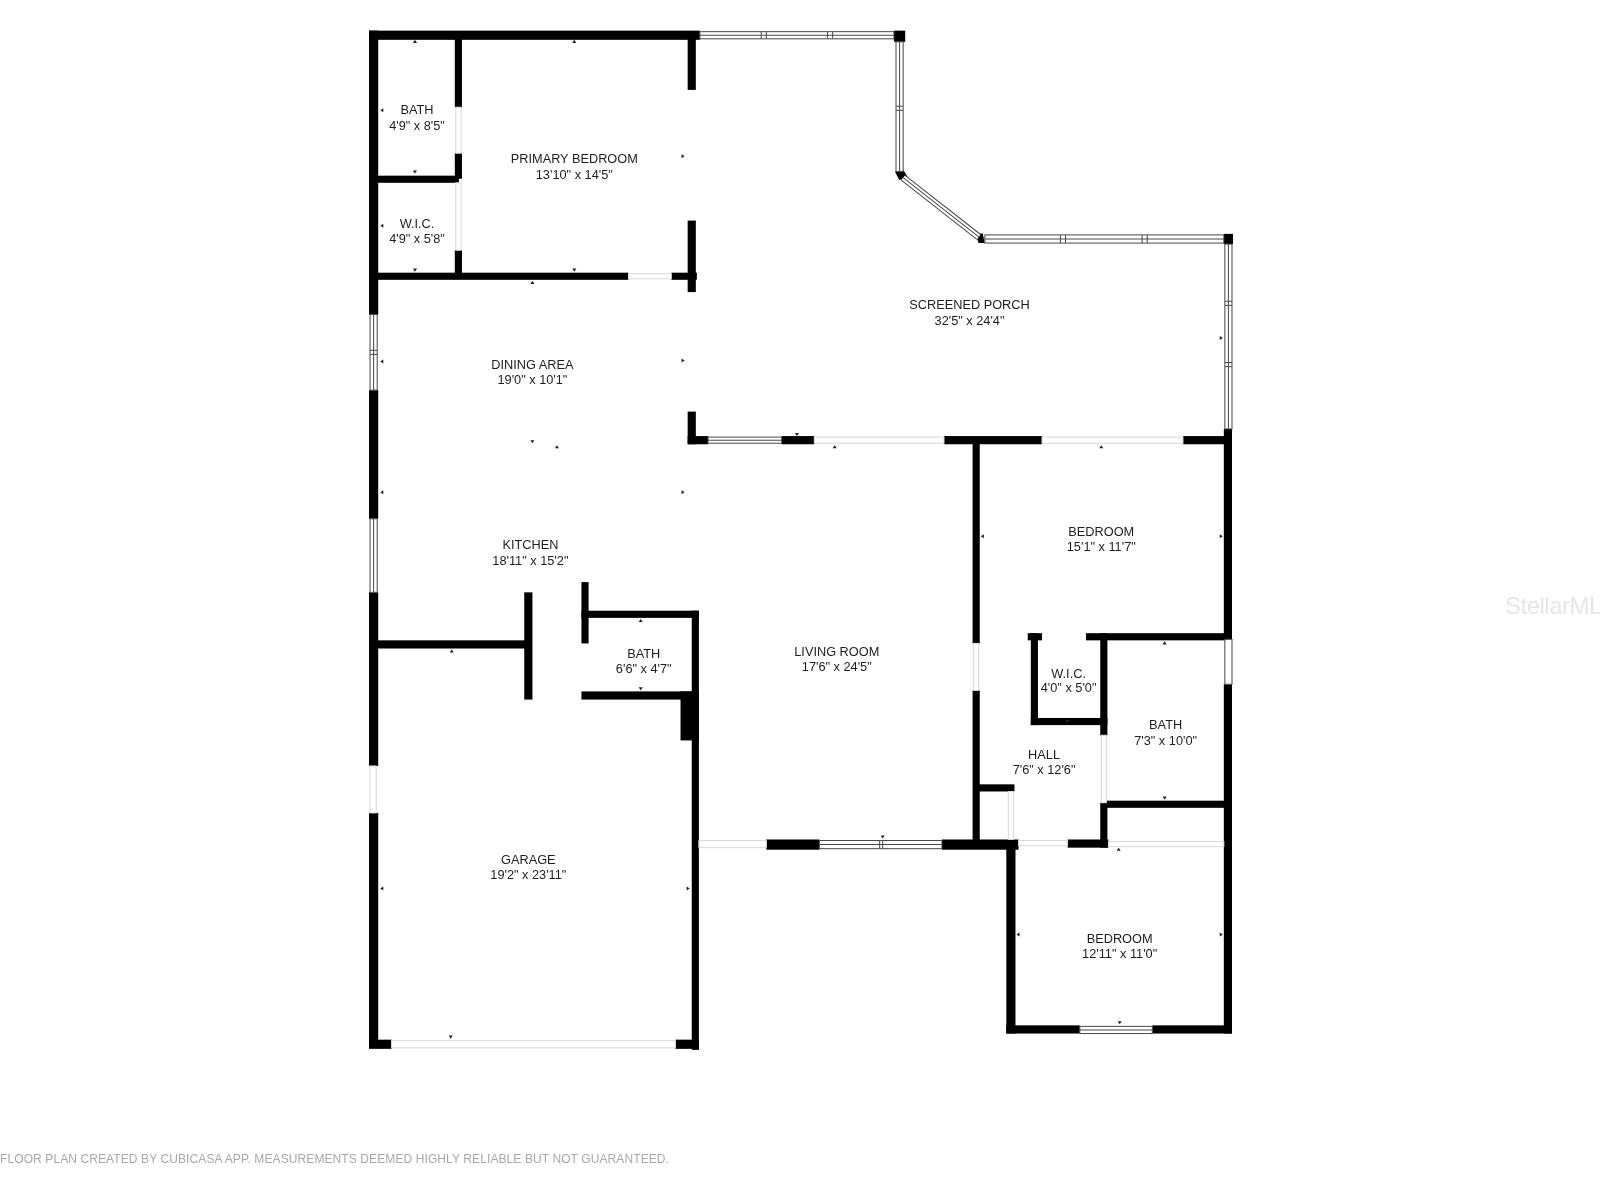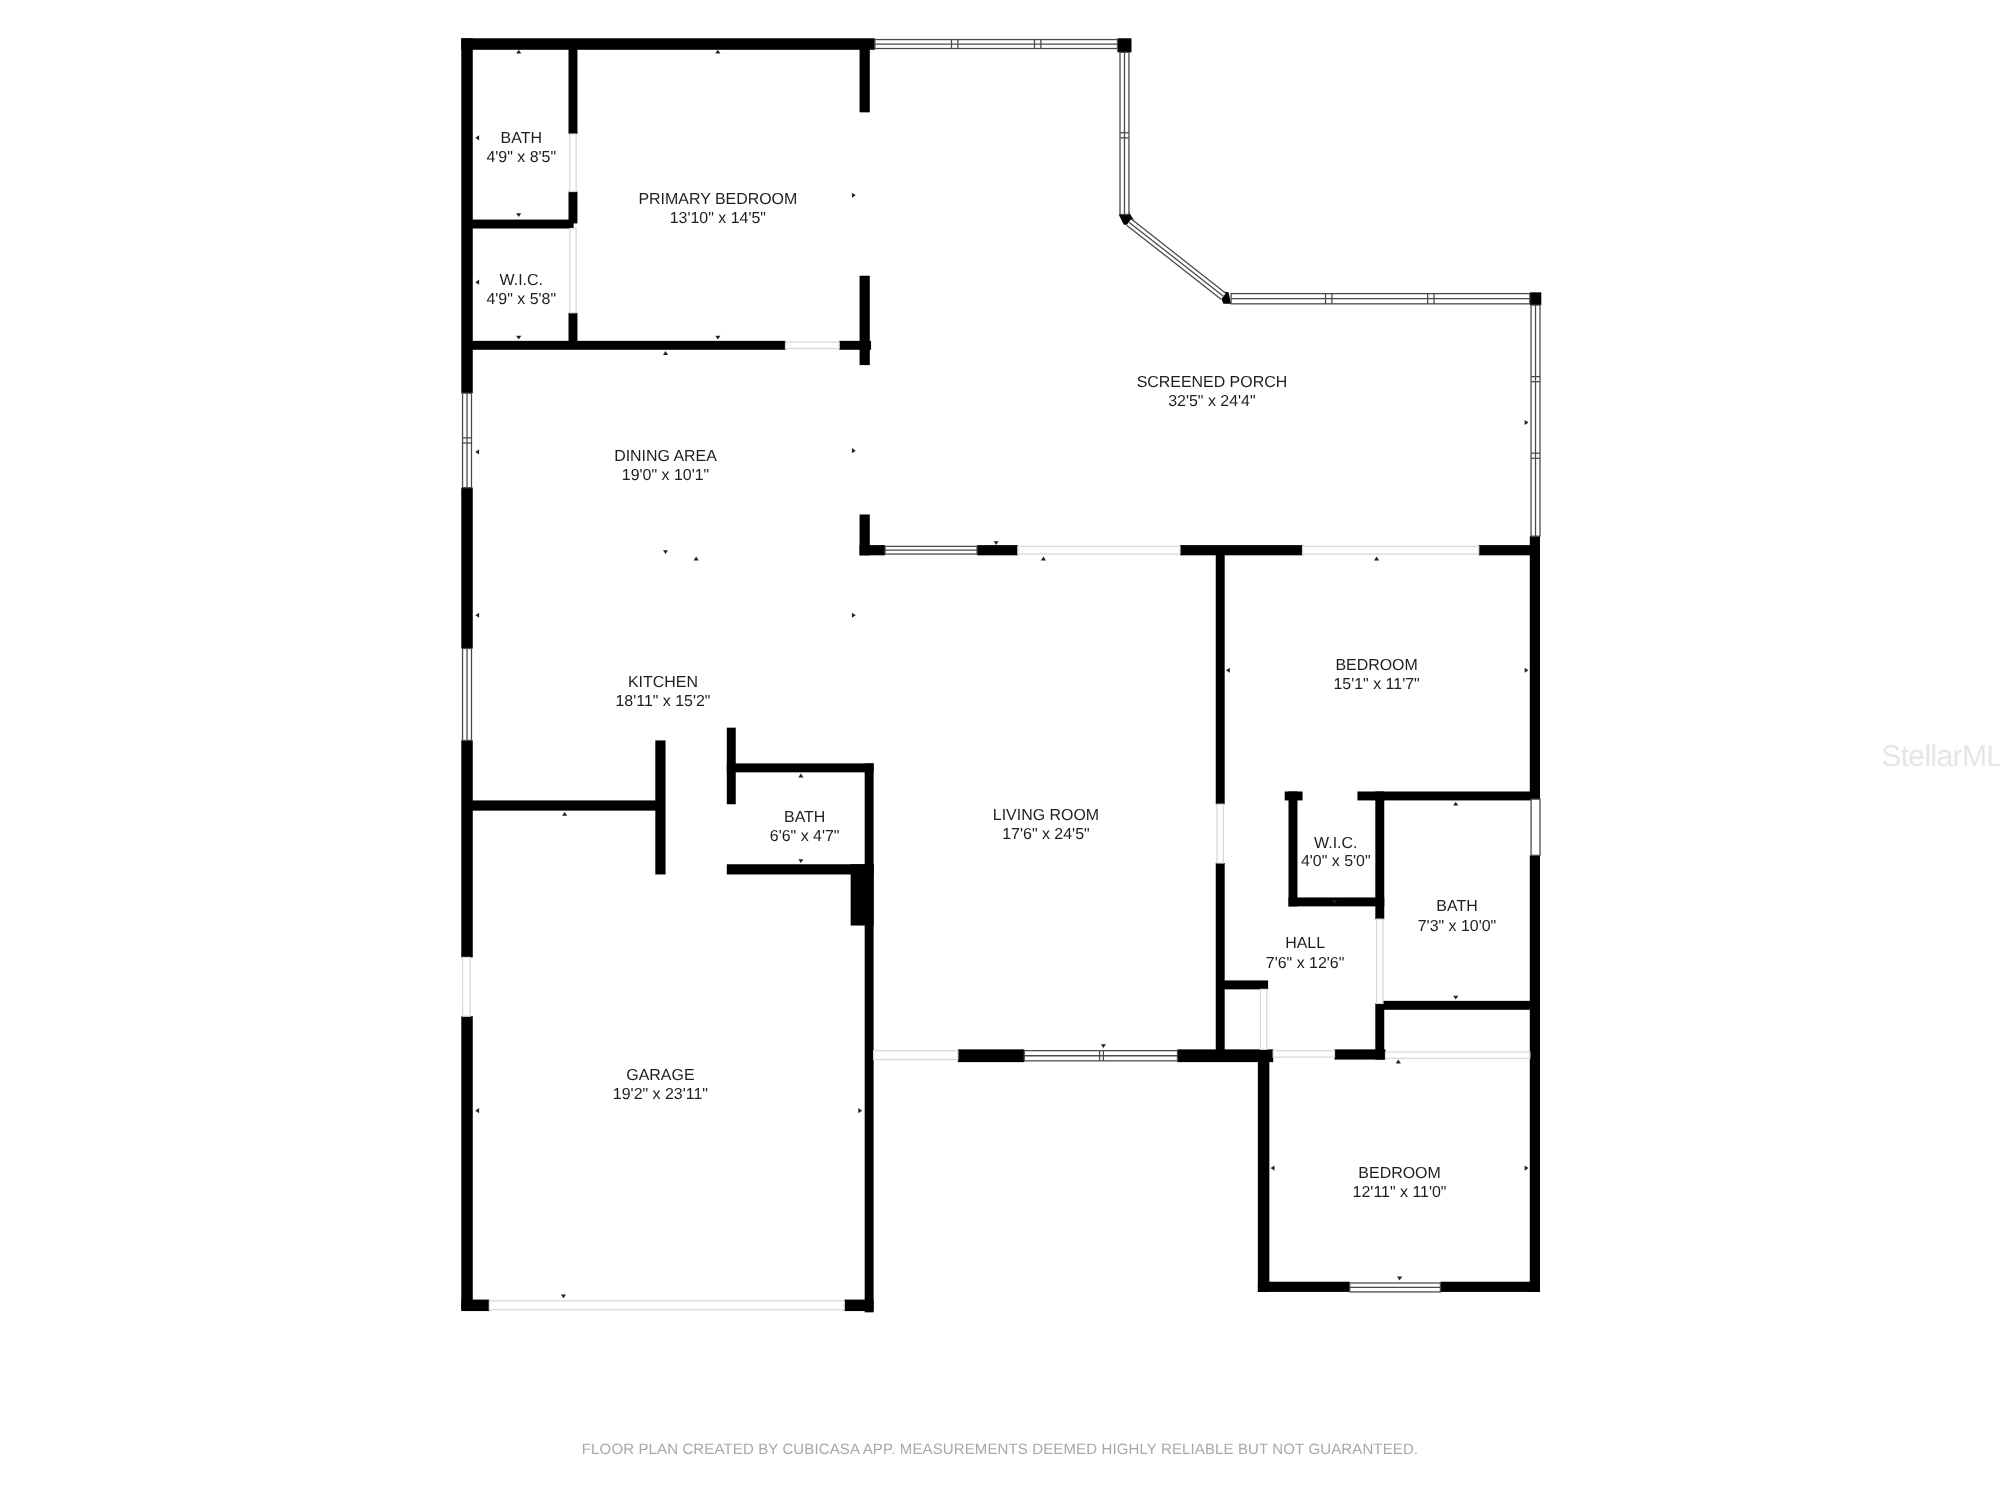--- a/index.html
+++ b/index.html
@@ -9,21 +9,21 @@
     .win-frame { fill: #ffffff; stroke: #4a4a4a; stroke-width: 1; }
     .win-line { stroke: #4a4a4a; stroke-width: 1; fill: none; }
     .opening { fill: #ffffff; stroke: #d8d8d8; stroke-width: 1; }
     .room-name, .room-dim {
       font-family: "Liberation Sans", "DejaVu Sans", sans-serif;
       font-size: 12.5px; fill: #1e1e1e; text-anchor: middle;
     }
     .tick { fill: #222; }
     .footer {
       position: absolute; left: 0; width: 1600px; top: 1152px;
-      text-align: center; color: #a8a8a8;
+      color: #a8a8a8;
       font-family: "Liberation Sans", "DejaVu Sans", sans-serif;
       font-size: 12px; letter-spacing: 0.1px;
     }
     .watermark {
       position: absolute; left: 1505px; top: 592px;
       color: #e6e6e6; font-family: "Liberation Sans", "DejaVu Sans", sans-serif;
       font-size: 24px; letter-spacing: -0.5px;
     }
   </style>
 </head>

